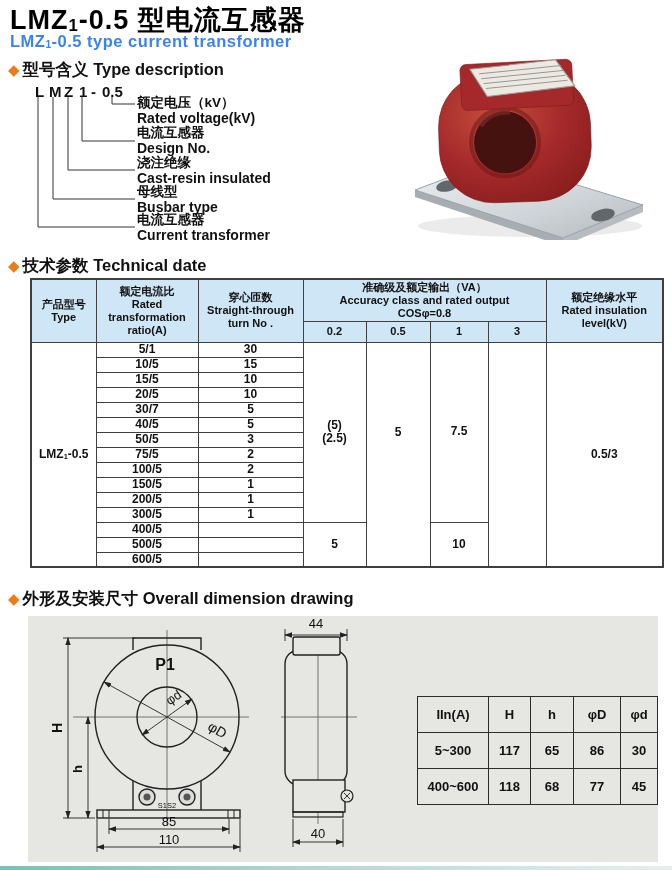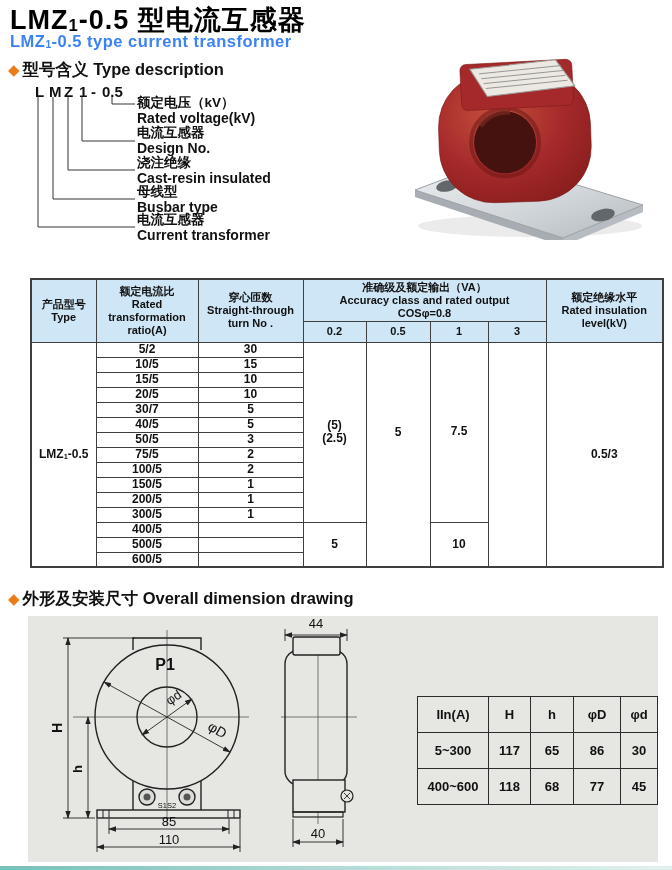--- a/index.html
+++ b/index.html
@@ -119,20 +119,23 @@
       <polygon points="76,17 162,12 180,39 92,45" fill="#ece9e3" stroke="#9a9a96" stroke-width="1"></polygon>
       <g stroke="#8f8f8b" stroke-width="0.9">
         <line x1="85" y1="22" x2="167" y2="18"></line>
         <line x1="87" y1="27" x2="169" y2="23"></line>
         <line x1="89" y1="32" x2="171" y2="28"></line>
         <line x1="91" y1="37" x2="173" y2="33"></line>
       </g>
     </g>
   </svg>
 
+  <div class="abs sec-h" style="left:8px;top:255px;">
+    <span class="diamond">◆</span><span>技术参数 Technical date</span>
+  </div>
 
   <table id="techtbl" class="abs" style="left:30px;top:278px;">
     <colgroup>
       <col style="width:65px">
         <col style="width:102px">
         <col style="width:105px">
       <col style="width:63px">
         <col style="width:64px">
         <col style="width:58px">
         <col style="width:58px">
@@ -157,21 +160,21 @@
 level(kV)</th>
     </tr>
     <tr class="hr2">
       <th>0.2</th>
       <th>0.5</th>
       <th>1</th>
       <th>3</th>
     </tr>
     <tr class="br">
       <td rowspan="15"><span>LMZ</span><sub>1</sub><span>-0.5</span></td>
-      <td>5/2</td>
+      <td>5/1</td>
       <td>30</td>
       <td rowspan="12">
             <div>(5)</div>
             <div>(2.5)</div>
           </td>
       <td rowspan="12" class="bhidden">5</td>
       <td rowspan="12">7.5</td>
       <td rowspan="15"></td>
       <td rowspan="15">0.5/3</td>
     </tr>

